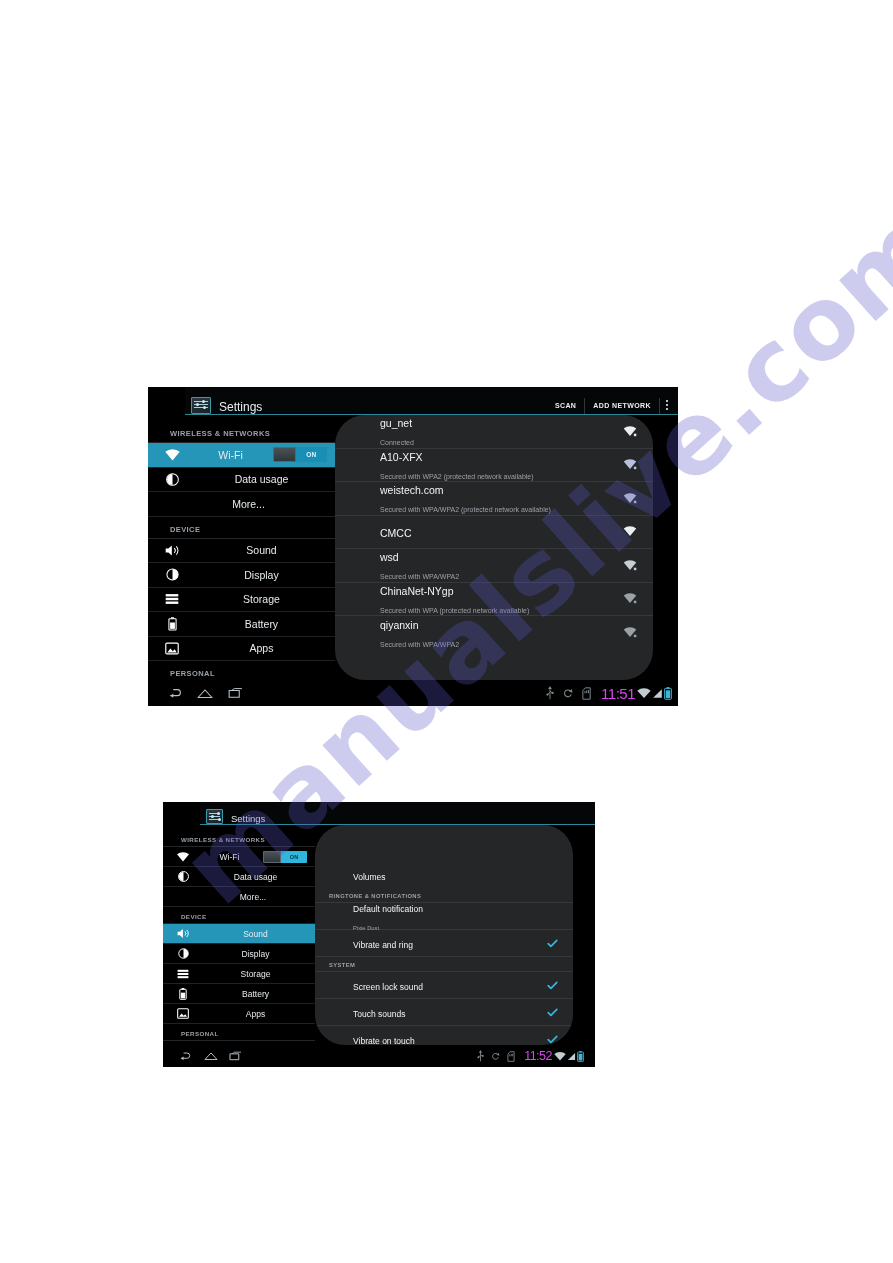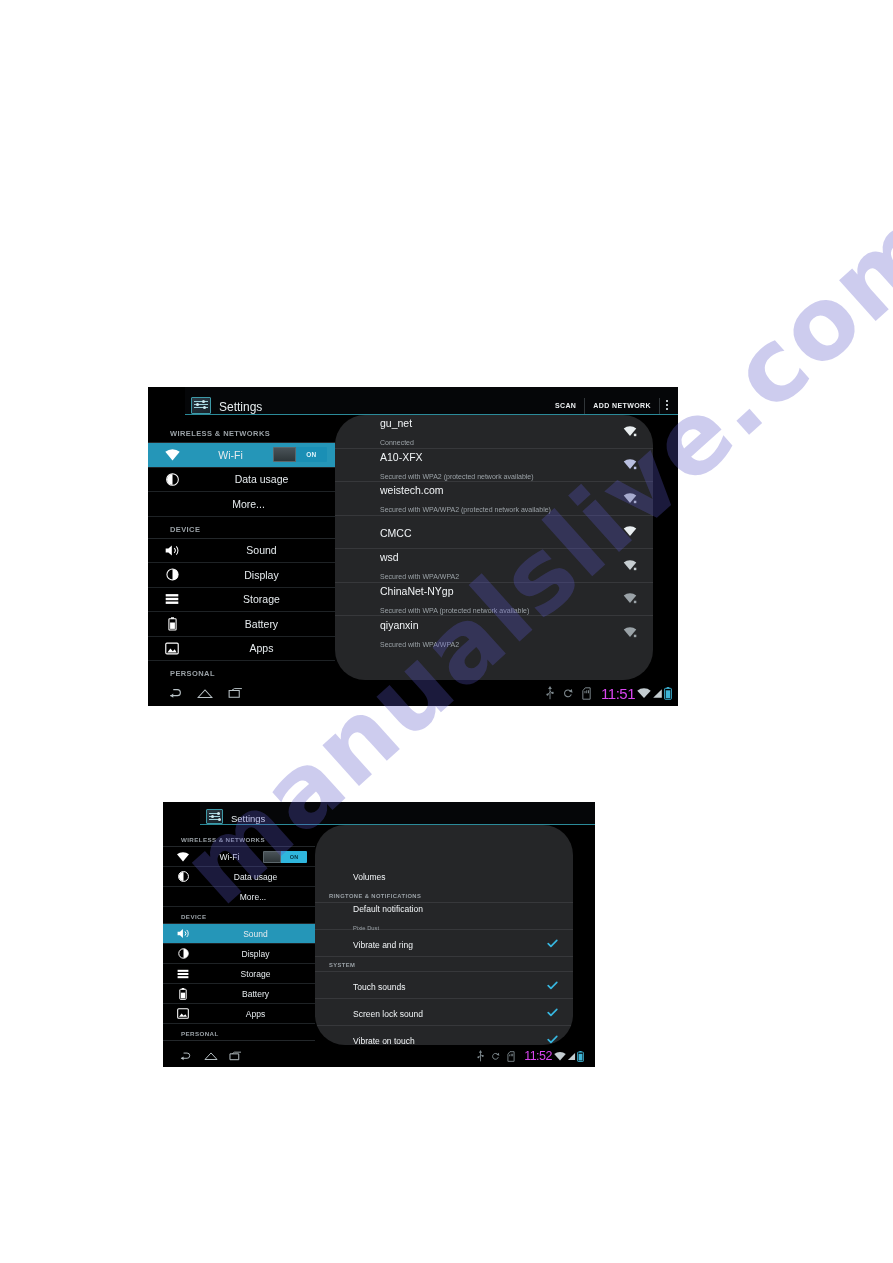--- a/index.html
+++ b/index.html
@@ -782,32 +782,32 @@
               <svg width="11" height="9" viewBox="0 0 14 11">
                   <path fill="none" stroke="#37b7e0" stroke-width="2.1" stroke-linecap="round" stroke-linejoin="round" d="M1.5 5.6 5 9.2 12.5 1.6"></path>
                 </svg>
             </span>
           </div>
 
           <div class="snd-head">SYSTEM</div>
 
           <div class="snd-row">
             <span class="snd-texts">
-              <span class="snd-title">Touch sounds</span>
+              <span class="snd-title">Screen lock sound</span>
             </span>
             <span class="check">
               <svg width="11" height="9" viewBox="0 0 14 11">
                   <path fill="none" stroke="#37b7e0" stroke-width="2.1" stroke-linecap="round" stroke-linejoin="round" d="M1.5 5.6 5 9.2 12.5 1.6"></path>
                 </svg>
             </span>
           </div>
 
           <div class="snd-row">
             <span class="snd-texts">
-              <span class="snd-title">Screen lock sound</span>
+              <span class="snd-title">Touch sounds</span>
             </span>
             <span class="check">
               <svg width="11" height="9" viewBox="0 0 14 11">
                   <path fill="none" stroke="#37b7e0" stroke-width="2.1" stroke-linecap="round" stroke-linejoin="round" d="M1.5 5.6 5 9.2 12.5 1.6"></path>
                 </svg>
             </span>
           </div>
 
           <div class="snd-row">
             <span class="snd-texts">

